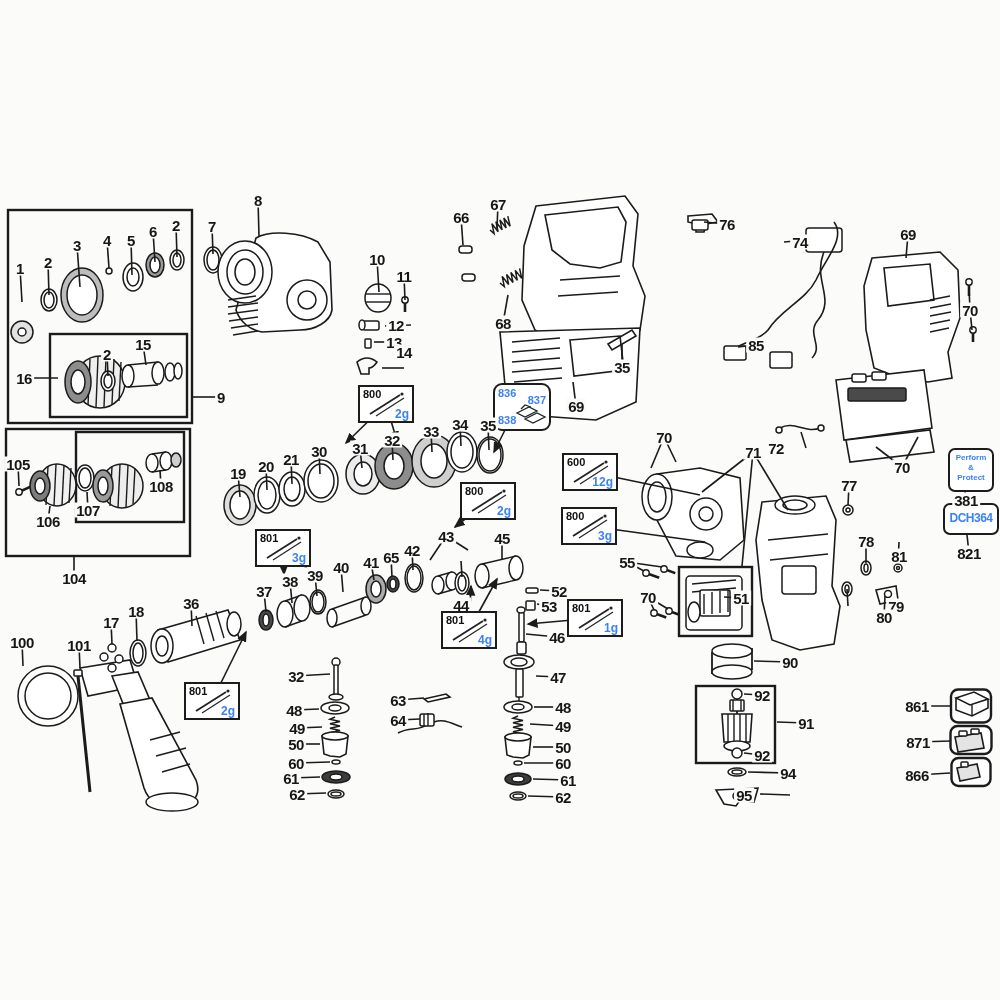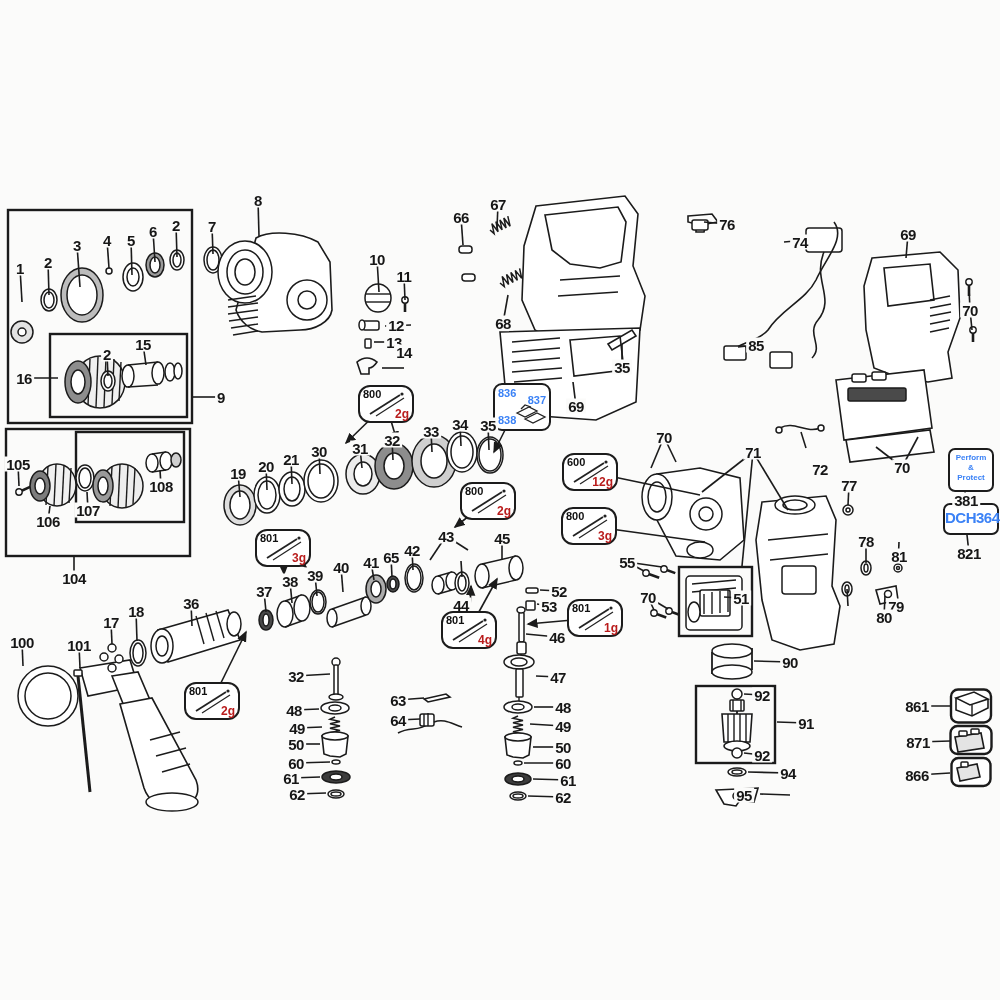--- a/index.html
+++ b/index.html
@@ -4,29 +4,29 @@
 <title>DCH364 Parts Diagram</title>
 <style>
   html,body{margin:0;padding:0;width:1000px;height:1000px;background:#fff;}
   #stage{position:relative;width:1000px;height:1000px;background:#fbfbfa;overflow:hidden;
          font-family:"Liberation Sans",sans-serif;}
   svg.layer{position:absolute;left:0;top:0;width:1000px;height:1000px;}
   #art{z-index:1;} #leads{z-index:2;}
   .callout{position:absolute;transform:translate(-50%,-50%);font-weight:bold;font-size:15px;
            color:#161616;background:#fbfbfa;padding:0 2px;line-height:1;z-index:3;letter-spacing:-0.5px;}
   .gtag{position:absolute;transform:translate(-50%,-50%);width:52px;height:34px;background:#fff;
-        border:2.5px solid #1c1c1c;border-radius:12px;z-index:3;}
+        border:2.5px solid #1c1c1c;border-radius:0;z-index:3;}
   .gtag .code{position:absolute;left:3px;top:1px;font-size:11px;font-weight:bold;color:#111;}
-  .gtag .qty{position:absolute;right:3px;bottom:0px;font-size:12px;font-weight:bold;color:#b91c1c;}
+  .gtag .qty{position:absolute;right:3px;bottom:0px;font-size:12px;font-weight:bold;color:#3b82f6;}
   .gtag svg{position:absolute;left:0;top:0;width:100%;height:100%;}
   .badge{position:absolute;transform:translate(-50%,-50%);background:#fff;border:2.5px solid #1c1c1c;
          border-radius:7px;z-index:3;color:#3b82f6;}
   #ppBadge{left:971px;top:470px;width:46px;height:44px;font-size:8px;font-weight:bold;
            text-align:center;line-height:1.25;padding-top:3px;box-sizing:border-box;}
-  #modelBadge{left:971px;top:519px;width:52px;height:28px;font-size:15px;font-weight:bold;
+  #modelBadge{left:971px;top:519px;width:52px;height:28px;font-size:12px;font-weight:bold;
               text-align:center;line-height:26px;letter-spacing:-0.5px;}
   #kit836{left:522px;top:407px;width:54px;height:44px;border-radius:9px;}
   #kit836 span{position:absolute;font-size:11px;font-weight:bold;line-height:1;}
   #kit836 .a{left:3px;top:3px;} #kit836 .b{right:3px;top:10px;} #kit836 .c{left:3px;bottom:3px;}
   #kit836 svg{position:absolute;left:0;top:0;width:100%;height:100%;}
 </style>
 </head>
 <body>
 
 <div id="stage">
@@ -500,21 +500,21 @@
     <div class="callout" style="left: 461px; top: 217px;">66</div>
     <div class="callout" style="left: 498px; top: 204px;">67</div>
     <div class="callout" style="left: 503px; top: 323px;">68</div>
     <div class="callout" style="left: 576px; top: 406px;">69</div>
     <div class="callout" style="left: 727px; top: 224px;">76</div>
     <div class="callout" style="left: 622px; top: 367px;">35</div>
     <div class="callout" style="left: 756px; top: 345px;">85</div>
     <div class="callout" style="left: 800px; top: 242px;">74</div>
     <div class="callout" style="left: 908px; top: 234px;">69</div>
     <div class="callout" style="left: 970px; top: 310px;">70</div>
-    <div class="callout" style="left: 820px; top: 448px; margin-top: 21px;">72</div>
+    <div class="callout" style="left: 776px; top: 448px;">72</div>
     <div class="callout" style="left: 902px; top: 467px;">70</div>
     <div class="callout" style="left: 966px; top: 500px;">381</div>
     <div class="callout" style="left: 969px; top: 553px;">821</div>
     <div class="callout" style="left: 238px; top: 473px;">19</div>
     <div class="callout" style="left: 266px; top: 466px;">20</div>
     <div class="callout" style="left: 291px; top: 459px;">21</div>
     <div class="callout" style="left: 319px; top: 451px;">30</div>
     <div class="callout" style="left: 360px; top: 448px;">31</div>
     <div class="callout" style="left: 392px; top: 440px;">32</div>
     <div class="callout" style="left: 431px; top: 431px;">33</div>

